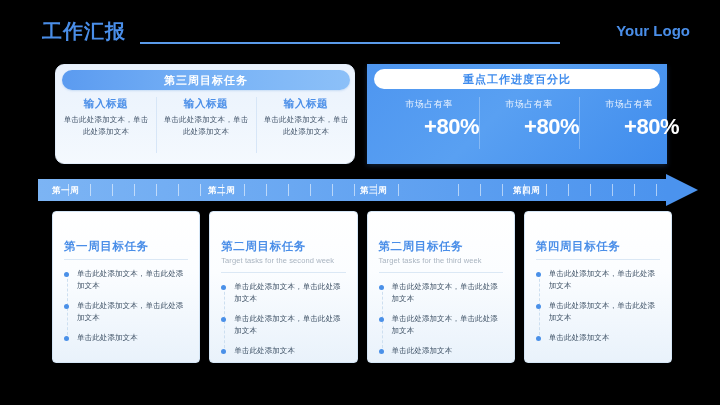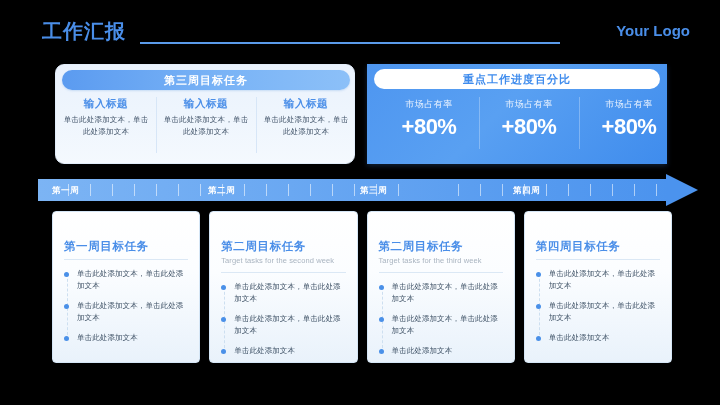--- a/index.html
+++ b/index.html
@@ -163,20 +163,21 @@
     color: #eaf3ff;
     letter-spacing: 0.5px;
     line-height: 15px;
   }
   .pct-value {
     font-size: 22px;
     font-weight: bold;
     color: #ffffff;
     line-height: 30px;
     letter-spacing: -0.5px;
+    text-align: right;
   }
 
   
   .timeline {
     position: absolute;
     left: 38px; top: 179px;
     width: 660px; height: 22px;
   }
   .tl-bar {
     position: absolute;

